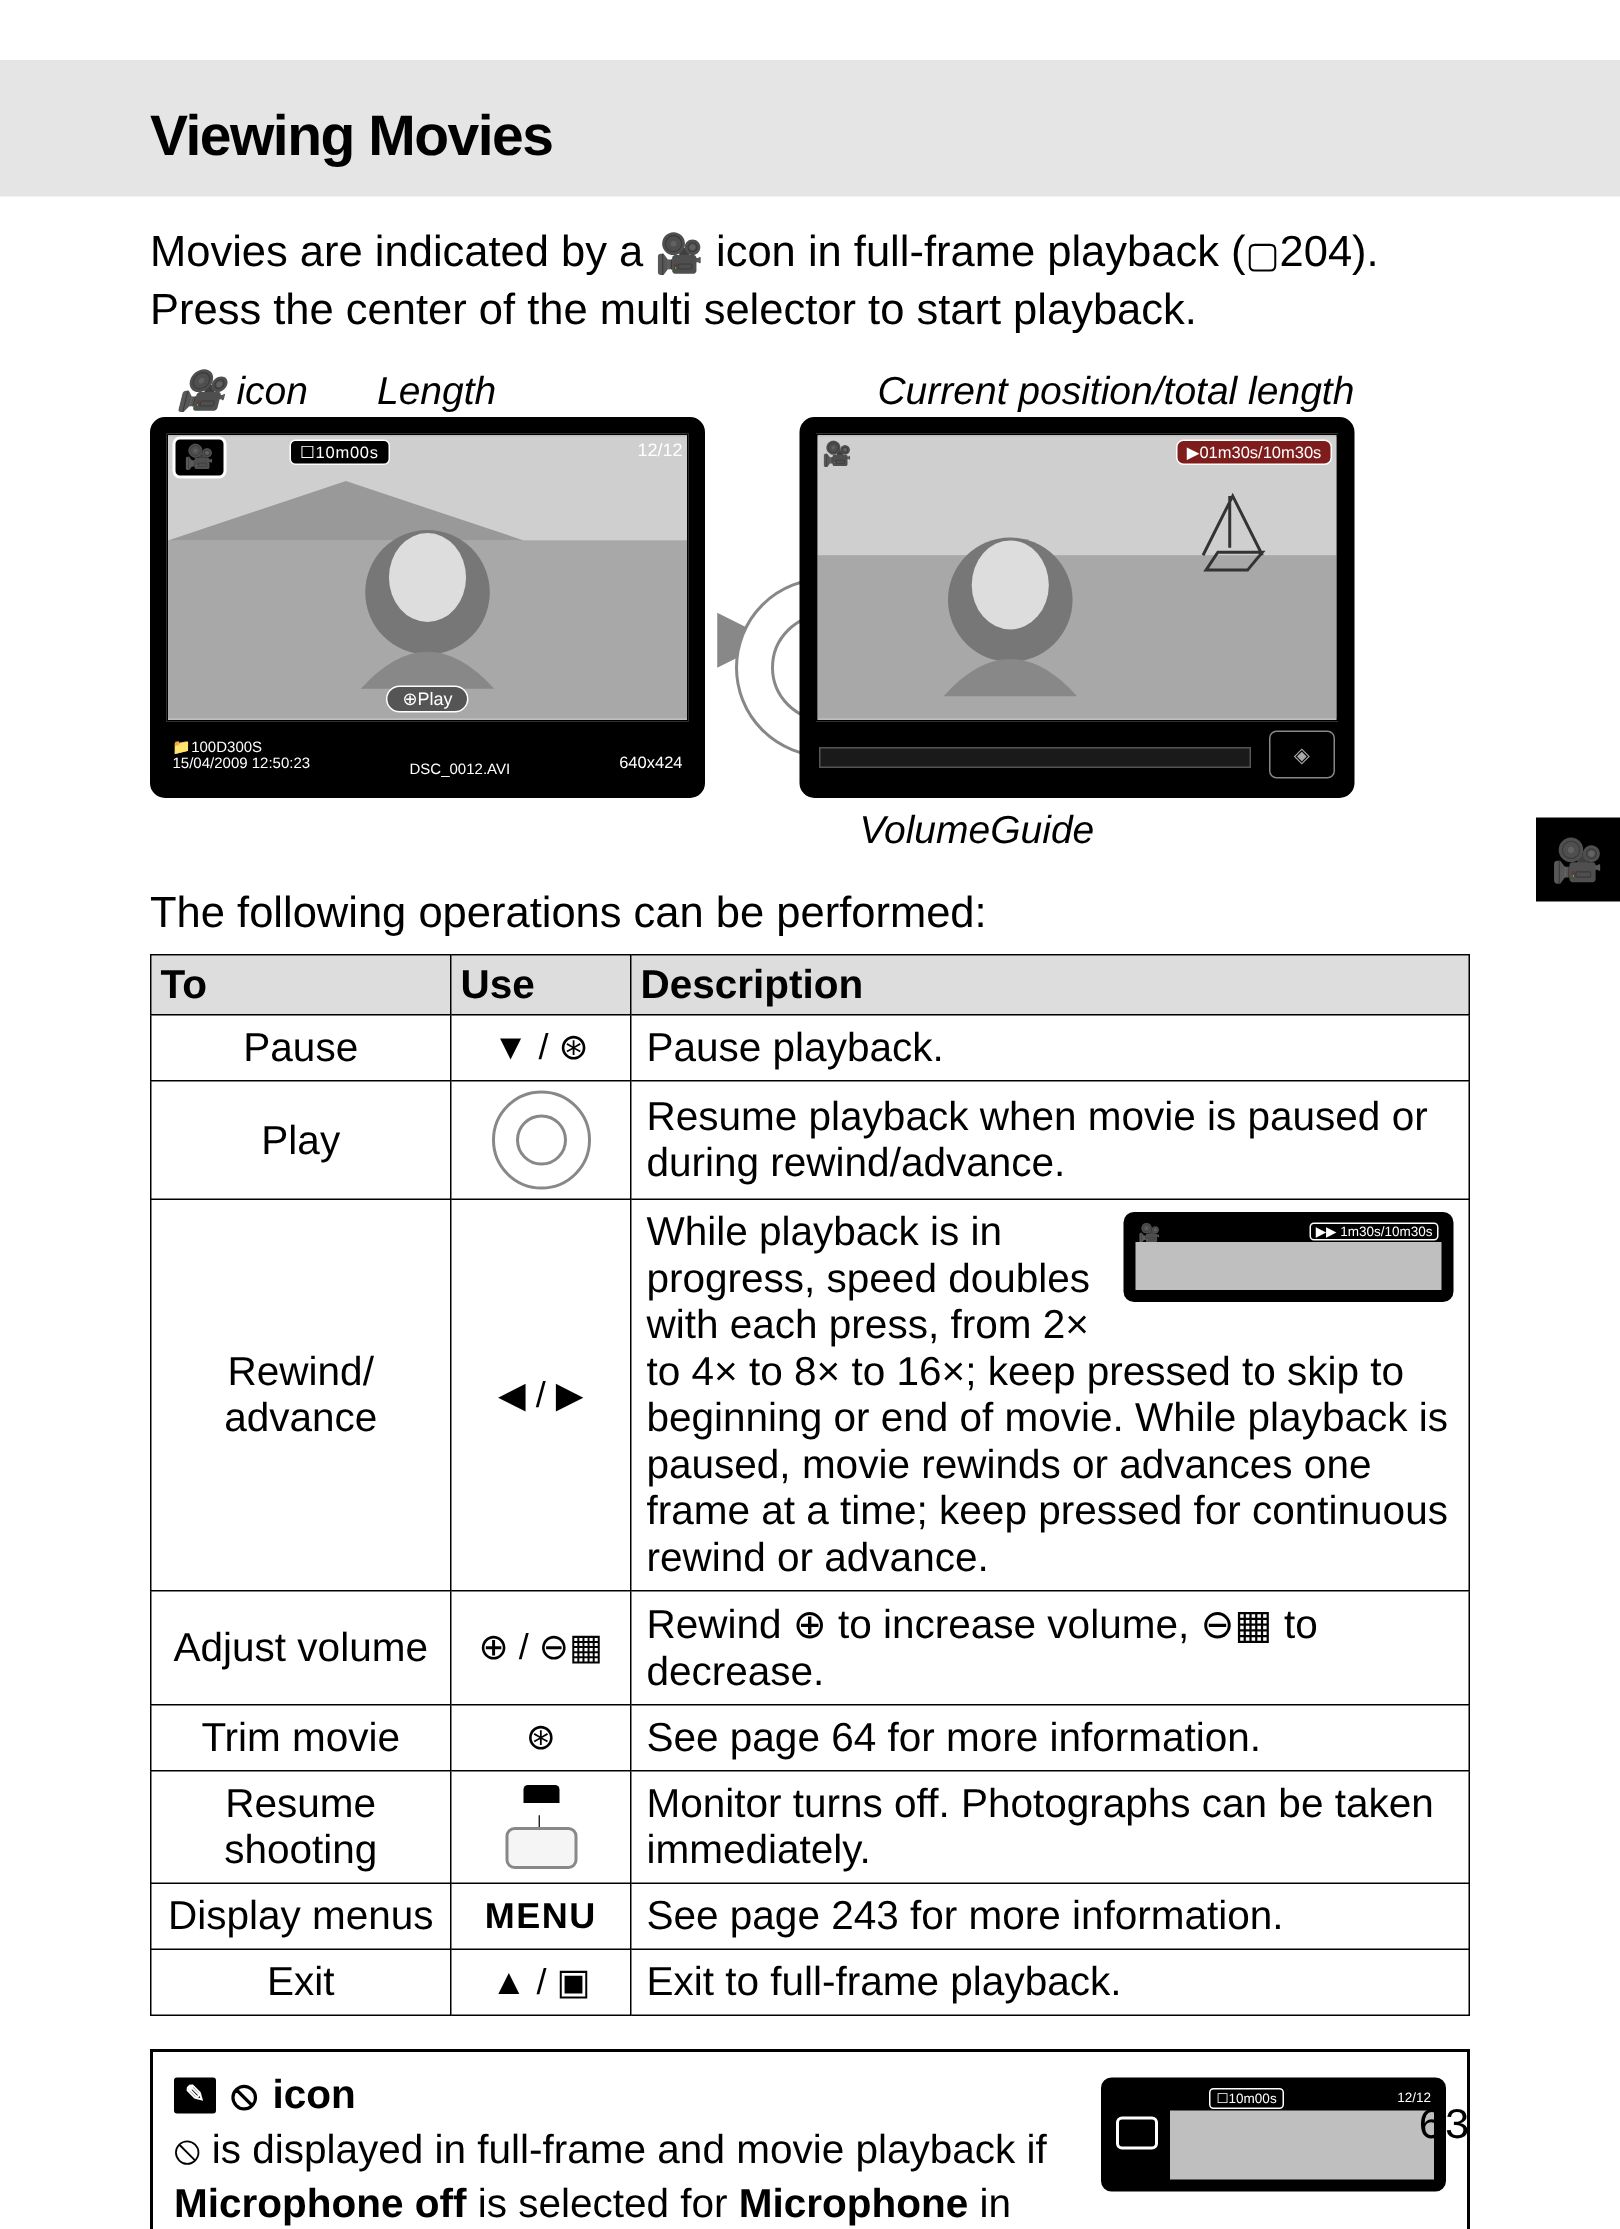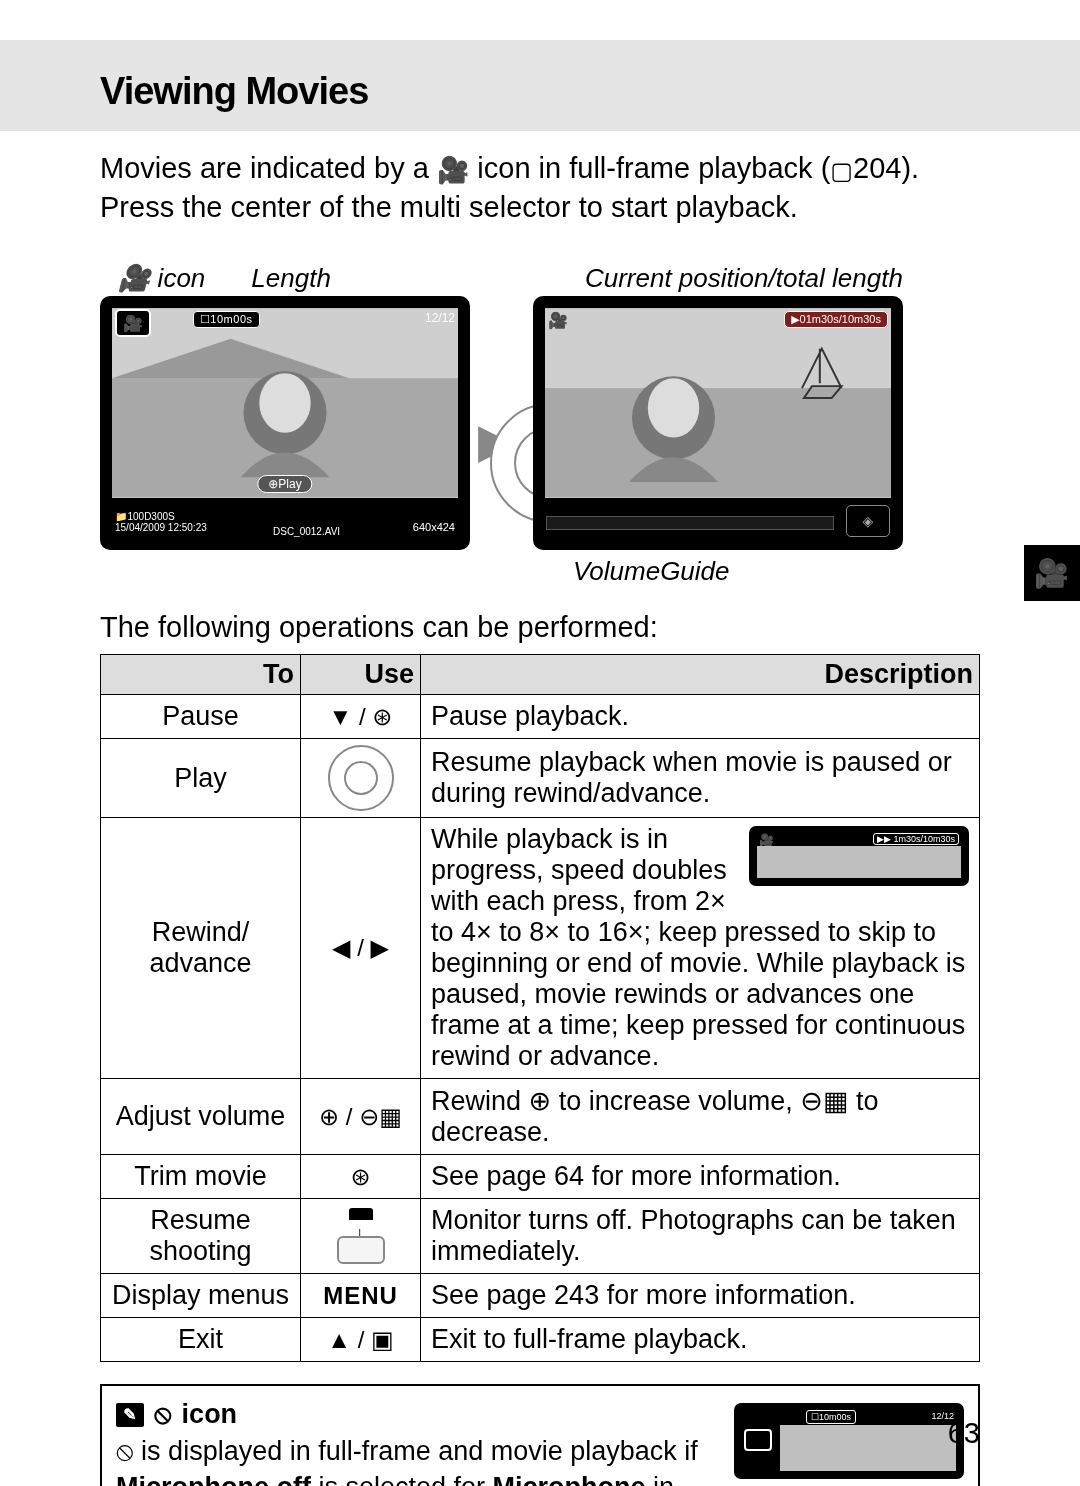--- a/index.html
+++ b/index.html
@@ -26,21 +26,21 @@
   }
   .intro {
     font-size: 29px;
     line-height: 1.35;
   }
   .inline-movie-icon { display:inline-block; font-size:26px; vertical-align:-1px; }
   .inline-page-icon { display:inline-block; font-size:24px; vertical-align:-1px; }
   .diagram-row {
     display: flex;
     align-items: flex-start;
-    margin-top: 36px;
+    margin-top: 18px;
     gap: 8px;
     position: relative;
   }
   .diagram-left { flex: 0 0 370px; }
   .diagram-labels-left {
     display: flex;
     font-style: italic;
     font-size: 26px;
     gap: 46px;
     margin-left: 18px;
@@ -160,21 +160,21 @@
   .ops-text {
     font-size:29px; margin-top:24px;
   }
   table.ops {
     width:100%; border-collapse:collapse;
     margin-top:10px; font-size:27px;
   }
   table.ops th {
     background:#ddd; font-weight:700;
     border:1px solid #000; padding:4px 6px;
-    text-align:right;
+    text-align:left;
   }
   table.ops td {
     border:1px solid #000; padding:6px 10px;
     vertical-align:middle;
   }
   table.ops td.to { text-align:center; width:200px; }
   table.ops td.use { text-align:center; width:120px; font-size:24px; }
   .mini-screen {
     float:right; width:220px; height:60px;
     border:2px solid #000; border-radius:7px;
@@ -240,22 +240,23 @@
     color:#fff; font-size:9px; padding:0 4px;
   }
   .note-mini .cnt { position:absolute; top:5px; right:8px; color:#fff; font-size:9px; }
   .note-mini .ic {
     position:absolute; top:24px; left:8px;
     width:28px; height:22px; border:2px solid #fff; border-radius:4px;
     background:#000;
   }
   .note-mini .inner { position:absolute; inset:20px 6px 6px 44px; background:#bfbfbf; }
   .pagenum {
-    position:absolute; bottom:36px; right:100px;
+    position:absolute; bottom:52px; right:100px;
     font-size:29px;
+    font-family:Liberation Mono, monospace;
   }
 </style>
 </head>
 <body>
 
 <div class="title-bar">
   <h1>Viewing Movies</h1>
 </div>
 
 <div class="content">

